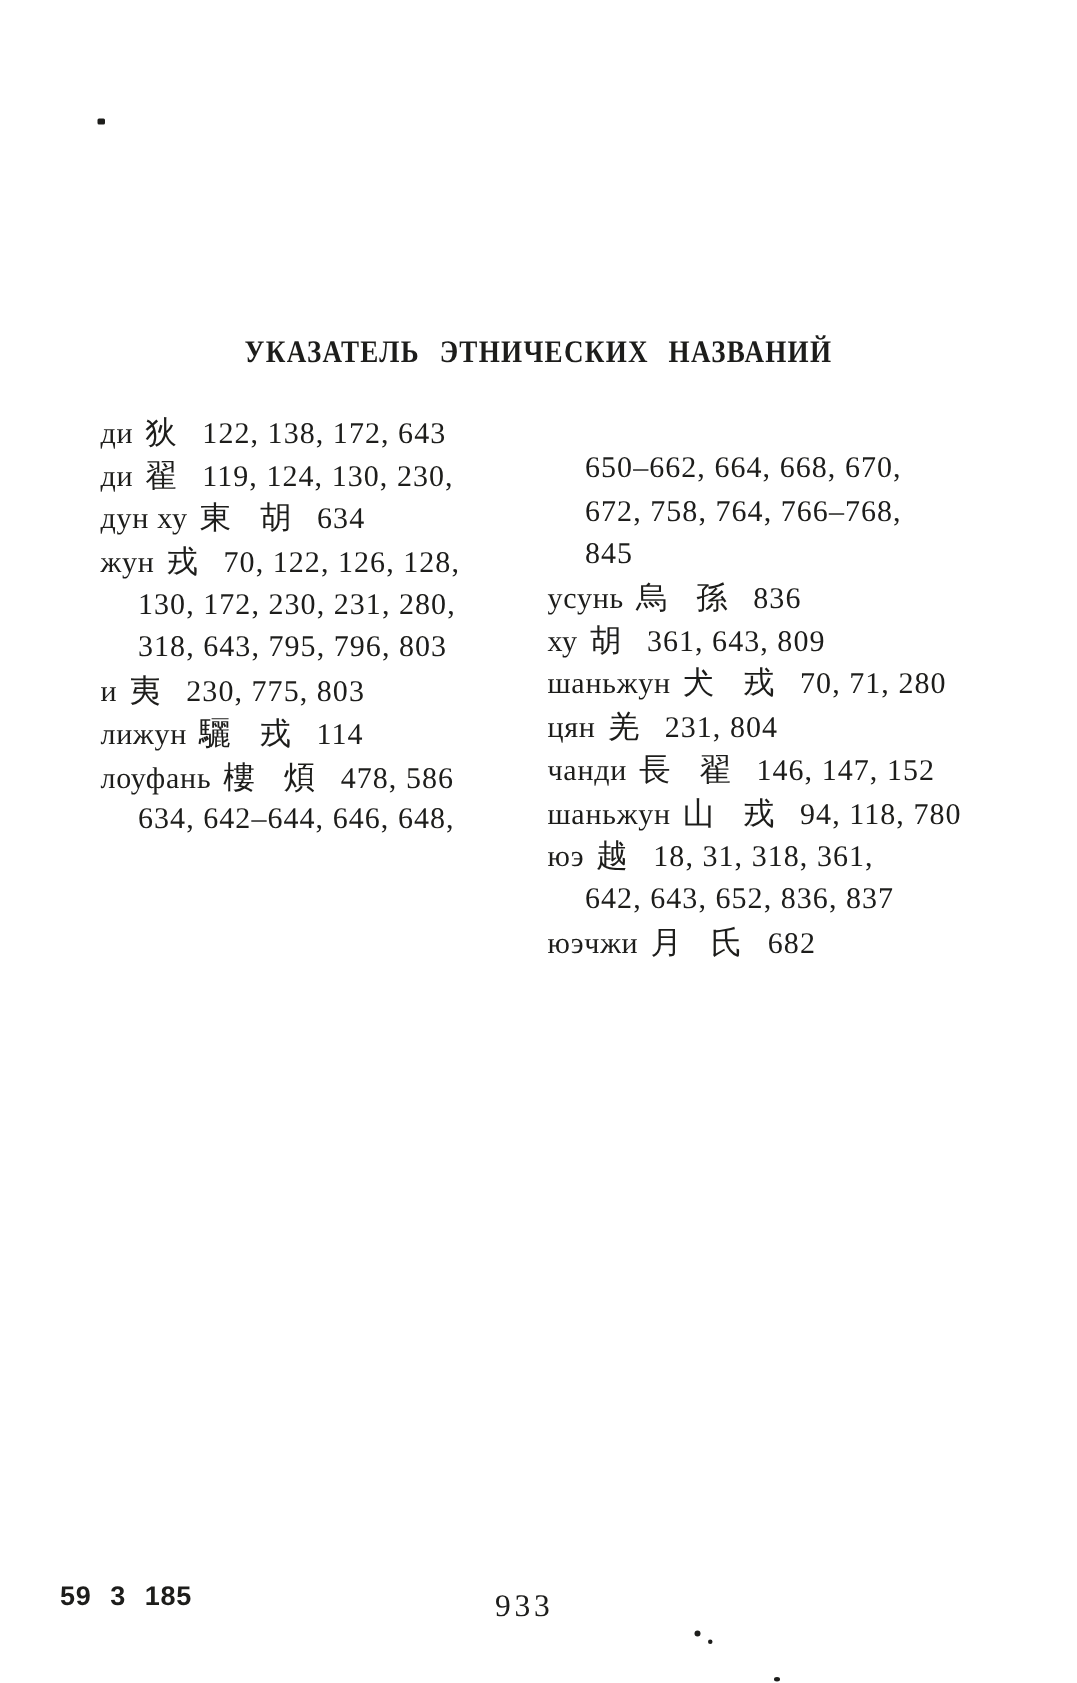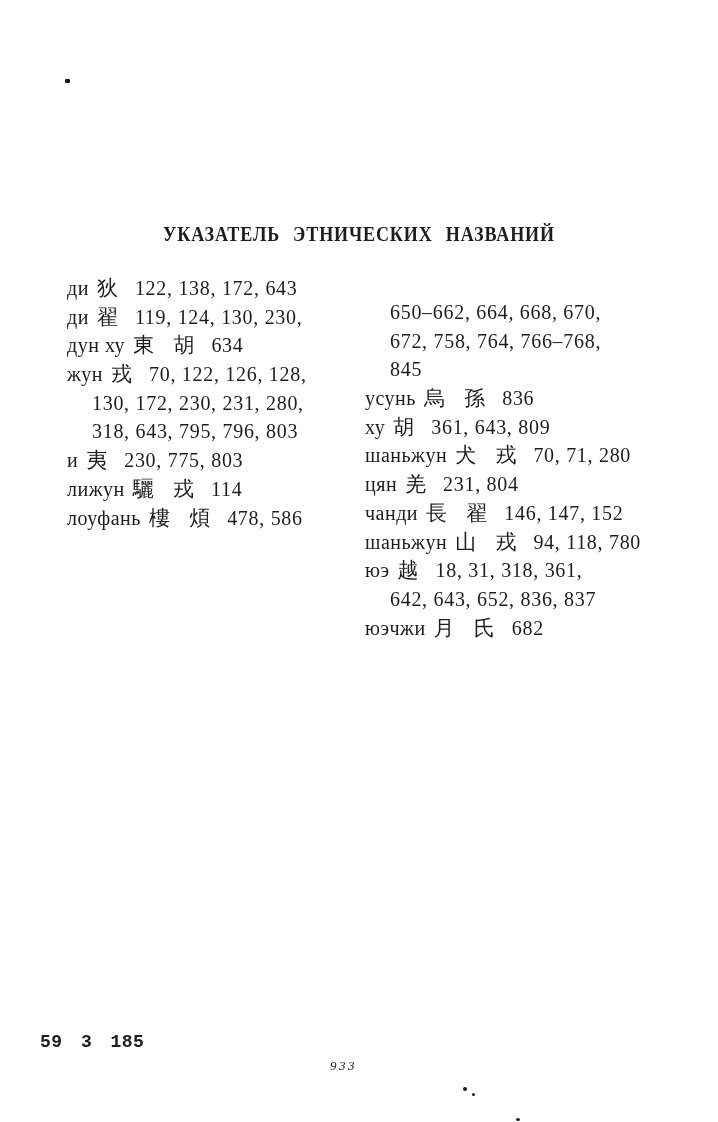--- a/index.html
+++ b/index.html
@@ -55,33 +55,32 @@
     margin:0 16px 0 8px;
     word-spacing:12px;
     letter-spacing:1px;
   }
   .pages{
     letter-spacing:0.7px;
   }
   
   .print-code{
     position:absolute;
-    left:40px;top:1032px;
-    font-family:Liberation Mono, monospace;
+    left:40px;top:1054px;
+    font-family:Liberation Sans, sans-serif;
     font-size:18px;
     font-weight:700;
     letter-spacing:0.5px;
     word-spacing:7px;
   }
   .page-number{
     position:absolute;
     left:330px;top:1058px;
-    font-size:13px;
+    font-size:21px;
     letter-spacing:2.5px;
-    font-style:italic;
   }
   
   .speck{
     position:absolute;
     background:var(--ink);
     border-radius:1px;
   }
   .speck-1{left:65px;top:79px;width:5px;height:4px;}
   .speck-2{left:463px;top:1087px;width:4px;height:4px;border-radius:50%;}
   .speck-3{left:472px;top:1093px;width:3px;height:3px;border-radius:50%;}
@@ -97,20 +96,21 @@
   <div class="col col-left">
       <div class="line"><span class="term">ди</span><span class="hanzi">狄</span><span class="pages">122, 138, 172, 643</span></div>
       <div class="line"><span class="term">ди</span><span class="hanzi">翟</span><span class="pages">119, 124, 130, 230,</span></div>
       <div class="line"><span class="term">дун ху</span><span class="hanzi">東 胡</span><span class="pages">634</span></div>
       <div class="line"><span class="term">жун</span><span class="hanzi">戎</span><span class="pages">70, 122, 126, 128,</span></div>
       <div class="line cont"><span class="pages">130, 172, 230, 231, 280,</span></div>
       <div class="line cont"><span class="pages">318, 643, 795, 796, 803</span></div>
       <div class="line"><span class="term">и</span><span class="hanzi">夷</span><span class="pages">230, 775, 803</span></div>
       <div class="line"><span class="term">лижун</span><span class="hanzi">驪 戎</span><span class="pages">114</span></div>
       <div class="line"><span class="term">лоуфань</span><span class="hanzi">樓 煩</span><span class="pages">478, 586</span></div>
+      <div class="line cont"><span class="pages">634, 642–644, 646, 648,</span></div>
     </div>
 
   <div class="col col-right">
       <div class="line cont"><span class="pages">650–662, 664, 668, 670,</span></div>
       <div class="line cont"><span class="pages">672, 758, 764, 766–768,</span></div>
       <div class="line cont"><span class="pages">845</span></div>
       <div class="line"><span class="term">усунь</span><span class="hanzi">烏 孫</span><span class="pages">836</span></div>
       <div class="line"><span class="term">ху</span><span class="hanzi">胡</span><span class="pages">361, 643, 809</span></div>
       <div class="line"><span class="term">шаньжун</span><span class="hanzi">犬 戎</span><span class="pages">70, 71, 280</span></div>
       <div class="line"><span class="term">цян</span><span class="hanzi">羌</span><span class="pages">231, 804</span></div>

